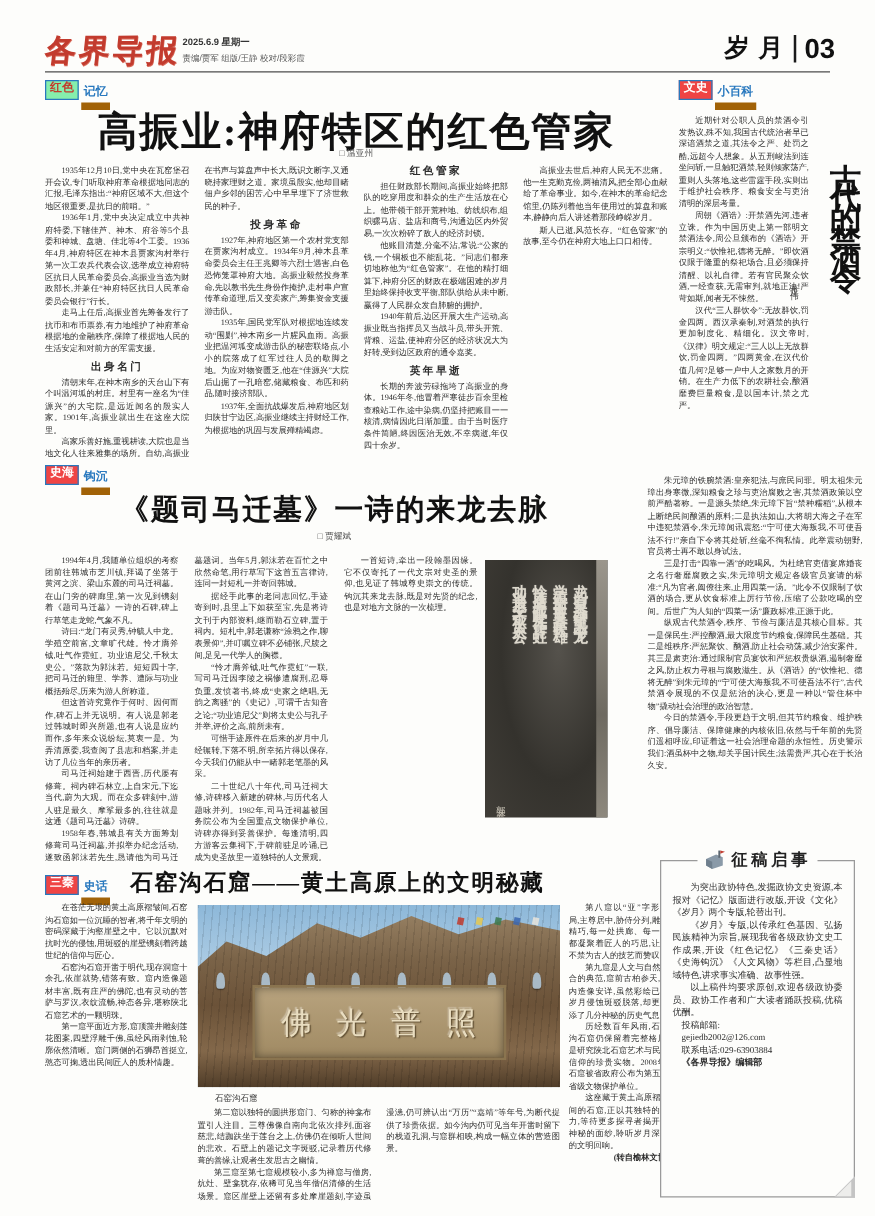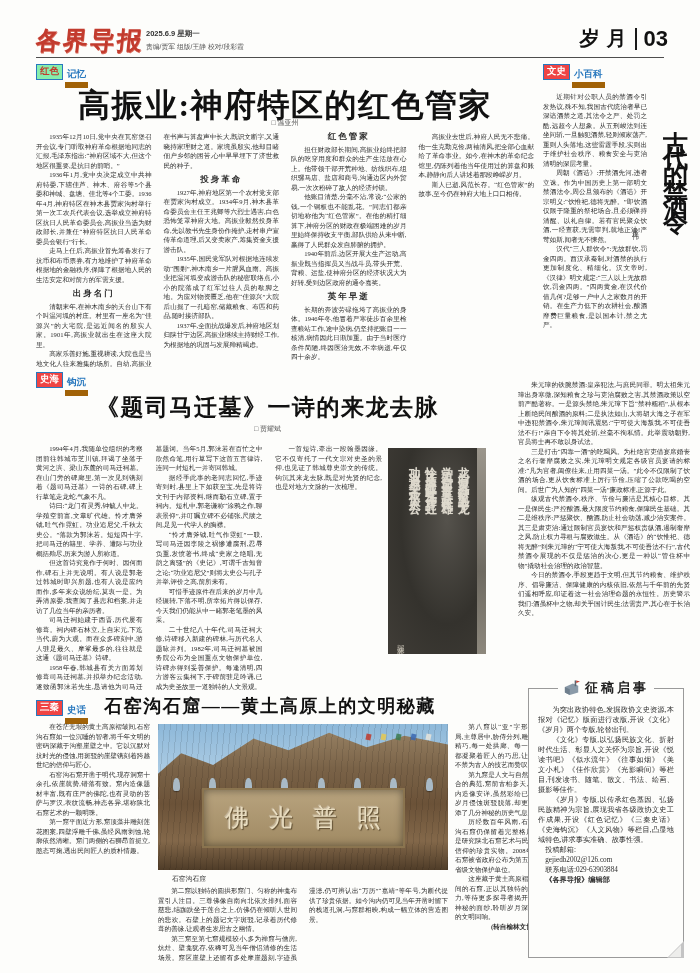--- a/index.html
+++ b/index.html
@@ -248,22 +248,22 @@
     <svg width="18" height="16" viewBox="0 0 20 18">
       <path d="M2 8 L11 4 L17 6.5 L17 14 L7.5 17 L2 14 Z" fill="#8a9aa8"></path>
       <path d="M2 8 L7.5 10.5 L7.5 17 L2 14 Z" fill="#6f7f8d"></path>
       <rect x="13" y="0.5" width="1.8" height="6.5" fill="#5c6670"></rect>
       <path d="M14.8 0.5 L19 1.6 L14.8 3.4 Z" fill="#c23b2e"></path>
     </svg>
     <span>征稿启事</span>
   </div>
   <div class="ntext">
     <p>为突出政协特色,发掘政协文史资源,本报对《记忆》版面进行改版,开设《文化》《岁月》两个专版,轮替出刊。</p>
-    <p>《文化》专版,以弘扬民族文化、折射时代生活、彰显人文关怀为宗旨,开设《悦读书吧》《似水流年》《往事如烟》《美文小札》《佳作欣赏》《光影瞬间》等栏目,刊发读书、随笔、散文、书法、绘画、摄影等佳作。</p>
     <p>《岁月》专版,以传承红色基因、弘扬民族精神为宗旨,展现我省各级政协文史工作成果,开设《红色记忆》《三秦史话》《史海钩沉》《人文风物》等栏目,凸显地域特色,讲求事实准确、故事性强。</p>
+    <p>以上稿件均要求原创,欢迎各级政协委员、政协工作者和广大读者踊跃投稿,优稿优酬。</p>
     <p class="contact">投稿邮箱:</p>
     <p class="contact">gejiedb2002@126.com</p>
     <p class="contact">联系电话:029-63903884</p>
     <p class="signoff">《各界导报》编辑部</p>
   </div>
   <div class="fold1"></div>
   <div class="fold2"></div>
 </div>
 
 </body></html>

